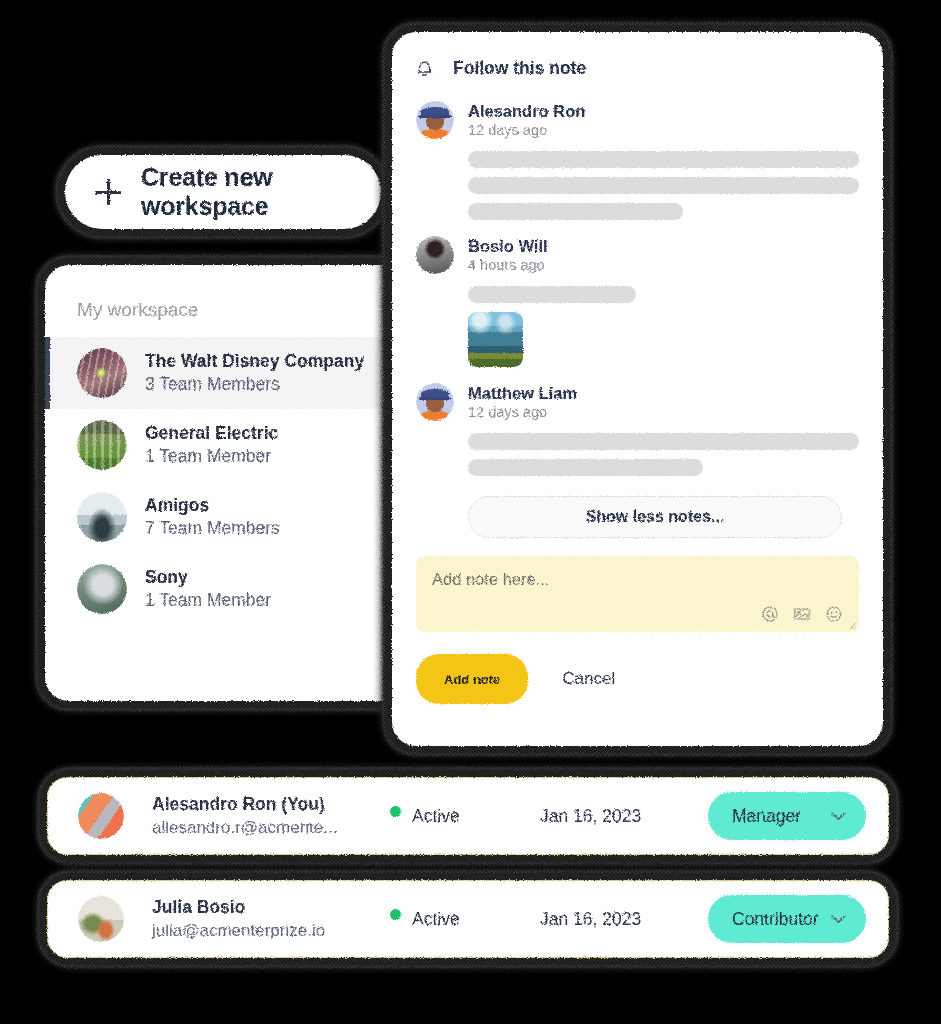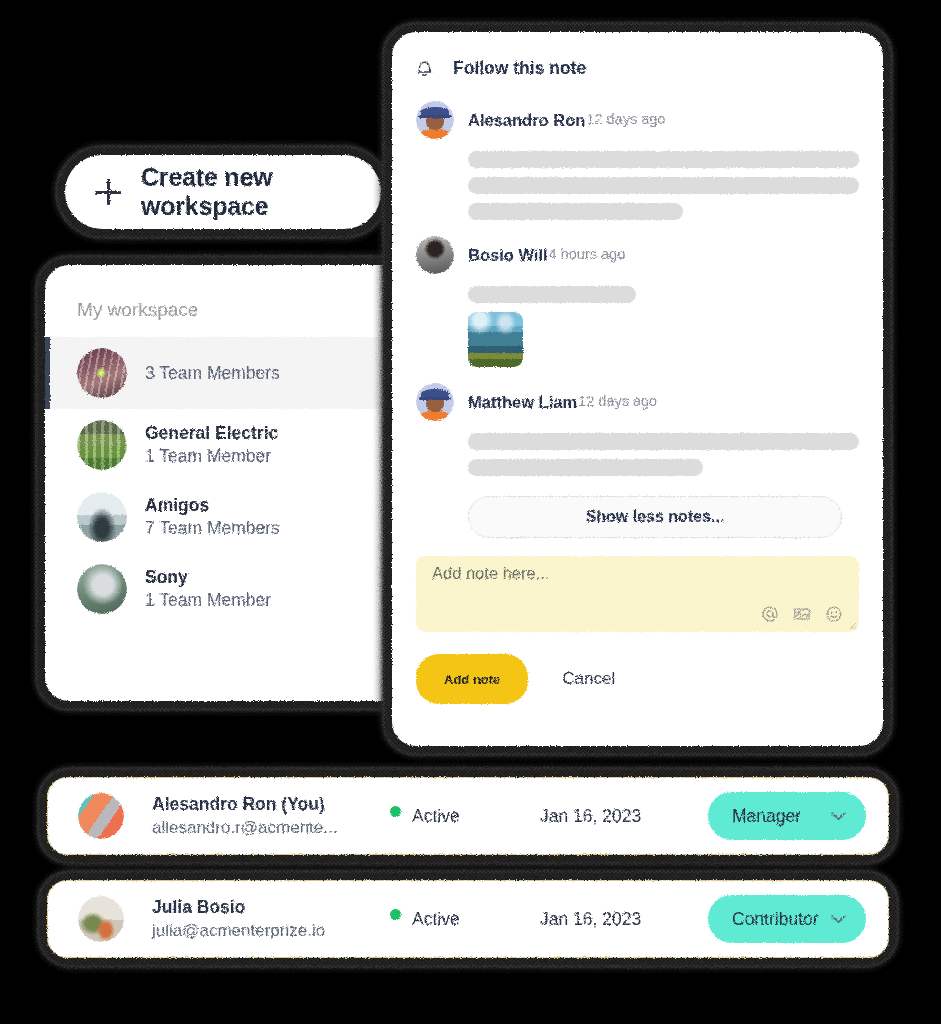--- a/index.html
+++ b/index.html
@@ -132,36 +132,36 @@
   
   #notes-panel { left: 385px; top: 25px; width: 505px; height: 728px; }
   #notes-panel .card { display: flex; flex-direction: column; padding: 26px 24px 0 24px; }
 
   #follow-row { display: flex; align-items: center; gap: 20px; margin-bottom: 22px; }
   #follow-label { font-size: 17.5px; font-weight: 700; color: #273049; }
 
   .note-block { margin-bottom: 8px; }
   .note-head { display: flex; align-items: center; gap: 14px; margin-bottom: 12px; }
   .note-avatar { width: 38px; height: 38px; border-radius: 50%; flex: none; overflow: hidden; position: relative; }
-  .note-meta { display: flex; flex-direction: row; gap: 1px; }
+  .note-meta { display: flex; flex-direction: column; gap: 1px; }
   .note-author { font-size: 16.5px; font-weight: 700; color: #273049; }
   .note-time { font-size: 14.5px; color: #8c909b; }
   .note-body { padding-left: 52px; display: flex; flex-direction: column; gap: 9px; margin-bottom: 16px; }
   .skel { height: 17px; border-radius: 9px; background: #dcdcdc; }
   .attach { width: 55px; height: 55px; border-radius: 9px; position: relative; overflow: hidden; }
 
   #show-less-btn {
     margin: 4px 0 18px 52px; width: 374px; height: 42px;
     border: 1px solid #e2e2e4; border-radius: 21px; background: #fafafa;
     font-family: inherit; font-size: 16px; font-weight: 700; color: #273049; cursor: pointer;
   }
 
   #note-input-wrap {
     position: relative; margin: 0 0 22px 0; height: 76px;
-    background: #fbf5cd; border-radius: 9px; padding: 8px 16px;
+    background: #fbf5cd; border-radius: 9px; padding: 14px 16px;
   }
   #note-placeholder { font-size: 16.5px; color: #6c6f63; }
   #note-tools { position: absolute; right: 16px; bottom: 9px; display: flex; gap: 14px; align-items: center; color: #9a9a94; }
   .tool { width: 18px; height: 18px; display: block; }
   #resize-grip { position: absolute; right: 2px; bottom: 2px; width: 10px; height: 10px; }
 
   #note-actions { display: flex; align-items: center; gap: 34px; }
   #add-note-btn {
     background: #f5c518; border: none; border-radius: 23px;
     padding: 0 28px; height: 50px;
@@ -217,20 +217,21 @@
 
   <div class="sketch" id="ws-panel">
     <div class="card">
       <div id="ws-header">My workspace</div>
       <div id="ws-list">
           <div class="ws-row selected">
             <div class="ws-avatar">
               <div class="art-tunnel" style="width: 50px; height: 50px; border-radius: 50%; position: relative; overflow: hidden;"></div>
             </div>
             <div class="ws-text">
+              <div class="ws-name">The Walt Disney Company</div>
               <div class="ws-count">3 Team Members</div>
             </div>
           </div>
           <div class="ws-row">
             <div class="ws-avatar">
               <div class="art-garden" style="width: 50px; height: 50px; border-radius: 50%; position: relative; overflow: hidden;"></div>
             </div>
             <div class="ws-text">
               <div class="ws-name">General Electric</div>
               <div class="ws-count">1 Team Member</div>

